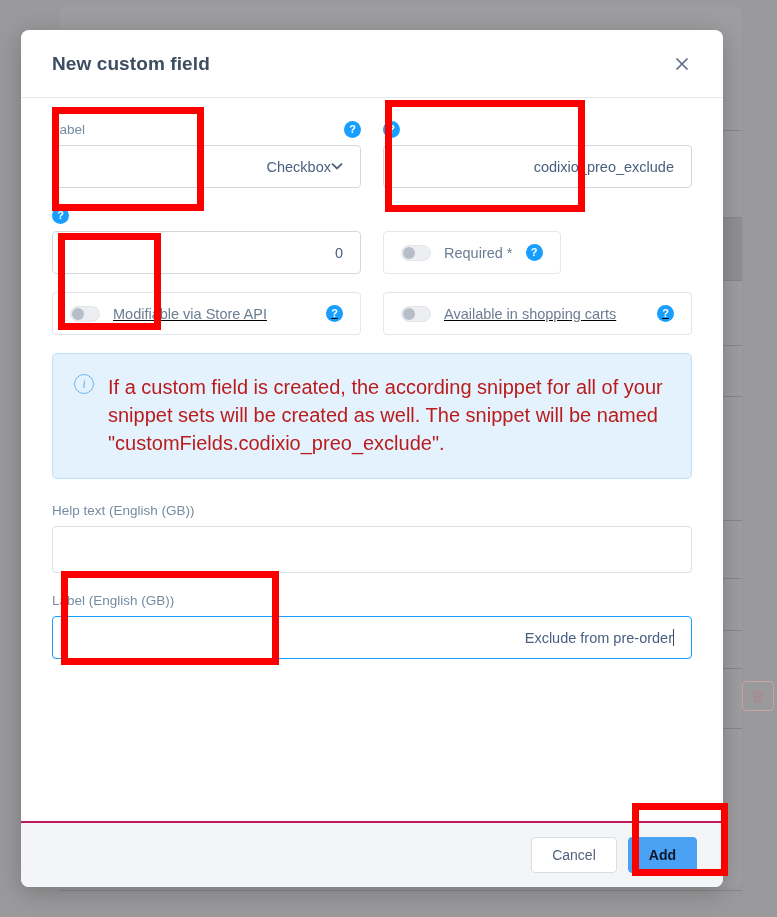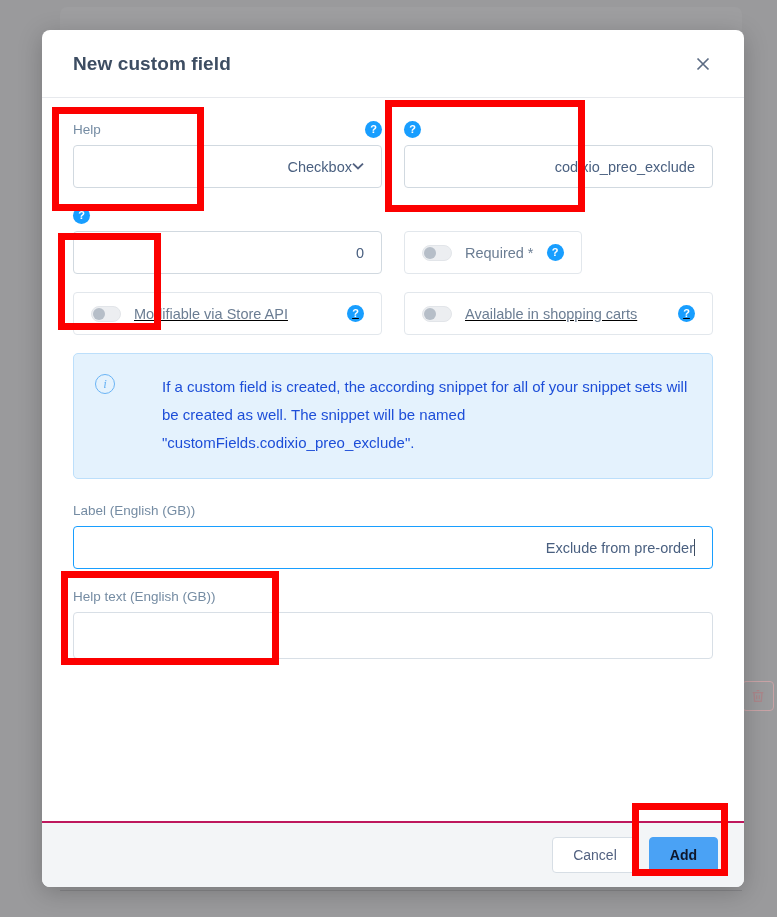--- a/index.html
+++ b/index.html
@@ -36,21 +36,21 @@
     width: 32px; height: 30px;
     border: 1px solid #c9a3a6;
     border-radius: 4px;
     display: flex; align-items: center; justify-content: center;
   }
   .bg-trash svg { opacity: .55; }
 
   
   #modal {
     position: absolute;
-    left: 42px; top: 30px;
+    left: 21px; top: 30px;
     width: 702px; height: 857px;
     background: #ffffff;
     border-radius: 8px;
     box-shadow: 0 5px 24px rgba(0,0,0,.22);
     display: flex; flex-direction: column;
     overflow: hidden;
   }
   .modal-header {
     height: 68px; flex: 0 0 68px;
     border-bottom: 1px solid #e7e9ed;
@@ -183,24 +183,23 @@
     border-radius: 50%;
     color: #6ab4f5;
     font-size: 13px;
     font-style: italic;
     font-family: "Liberation Serif", serif;
     line-height: 17px;
     text-align: center;
     margin-top: 1px;
   }
   .alert-text {
-    font-size: 15px;
+    font-size: 20px;
     line-height: 28px;
-    color: #1d4ed8;
-    margin-left: 33px;
+    color: #b91c1c;
   }
 
   .field-block { margin-bottom: 18px; }
 
   .textarea {
     width: 100%;
     height: 47px;
     border: 1px solid #d8dfe6;
     border-radius: 4px;
     background: #fff;
@@ -284,21 +283,21 @@
         <path d="M1.5 1.5 L12.5 12.5 M12.5 1.5 L1.5 12.5"></path>
       </svg>
     </button>
   </div>
 
   <div class="modal-body">
 
     <div class="row2">
       <div class="col">
         <div class="field-label">
-          <span class="lbl-text">Help</span>
+          <span class="lbl-text">Label</span>
           <span class="help-dot">?</span>
         </div>
         <div class="input select">
           <span>Checkbox</span>
           <span class="chev">
             <svg width="12" height="8" viewBox="0 0 12 8" fill="none" stroke="#536281" stroke-width="1.9">
               <path d="M1 1.6 L6 6.4 L11 1.6"></path>
             </svg>
           </span>
         </div>
@@ -350,33 +349,33 @@
       </div>
     </div>
 
     <div class="alert">
       <div class="alert-icon">i</div>
       <div class="alert-text">If a custom field is created, the according snippet for all of your snippet sets will be created as well. The snippet will be named "customFields.codixio_preo_exclude".</div>
     </div>
 
     <div class="field-block">
       <div class="field-label">
+        <span class="lbl-text">Help text (English (GB))</span>
+      </div>
+      <div class="textarea"></div>
+    </div>
+
+    <div class="field-block">
+      <div class="field-label">
         <span class="lbl-text">Label (English (GB))</span>
       </div>
       <div class="input focused">
         <span>Exclude from pre-order</span>
           <span class="caret"></span>
       </div>
-    </div>
-
-    <div class="field-block">
-      <div class="field-label">
-        <span class="lbl-text">Help text (English (GB))</span>
-      </div>
-      <div class="textarea"></div>
     </div>
 
   </div>
 
   <div class="modal-footer">
     <button class="btn btn-cancel">Cancel</button>
     <button class="btn btn-primary">Add</button>
   </div>
 
 </div>

